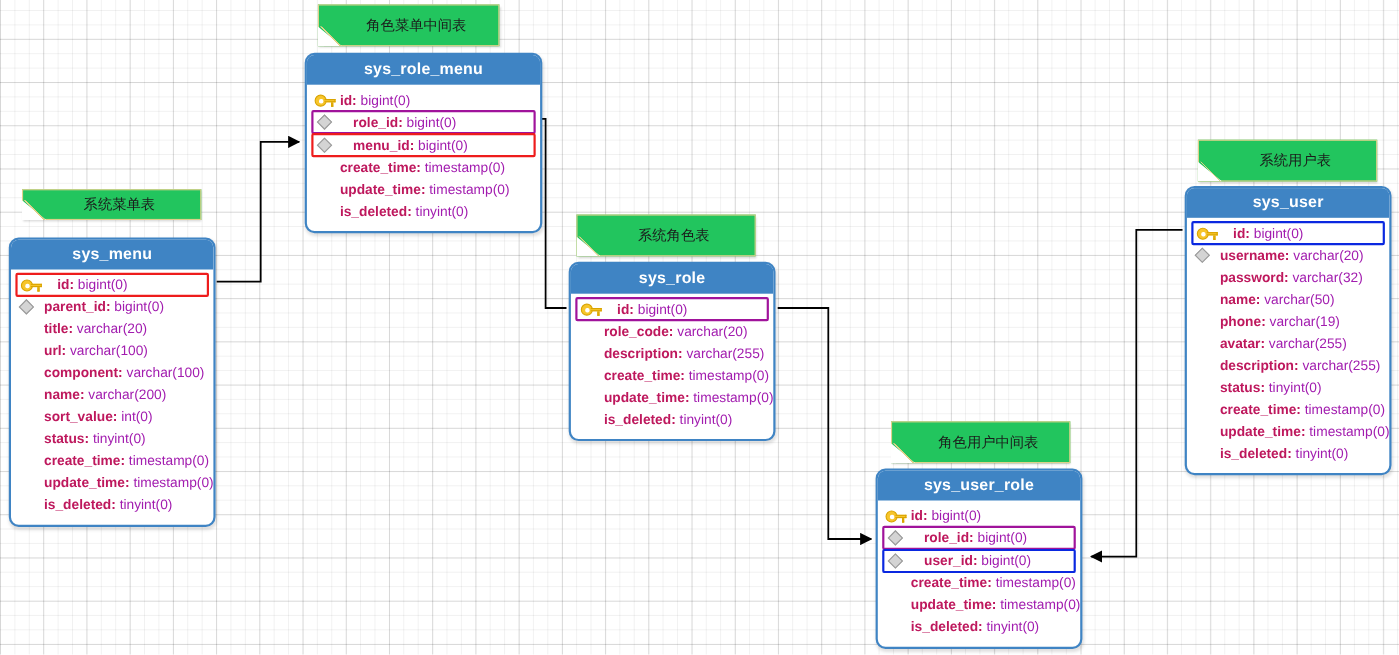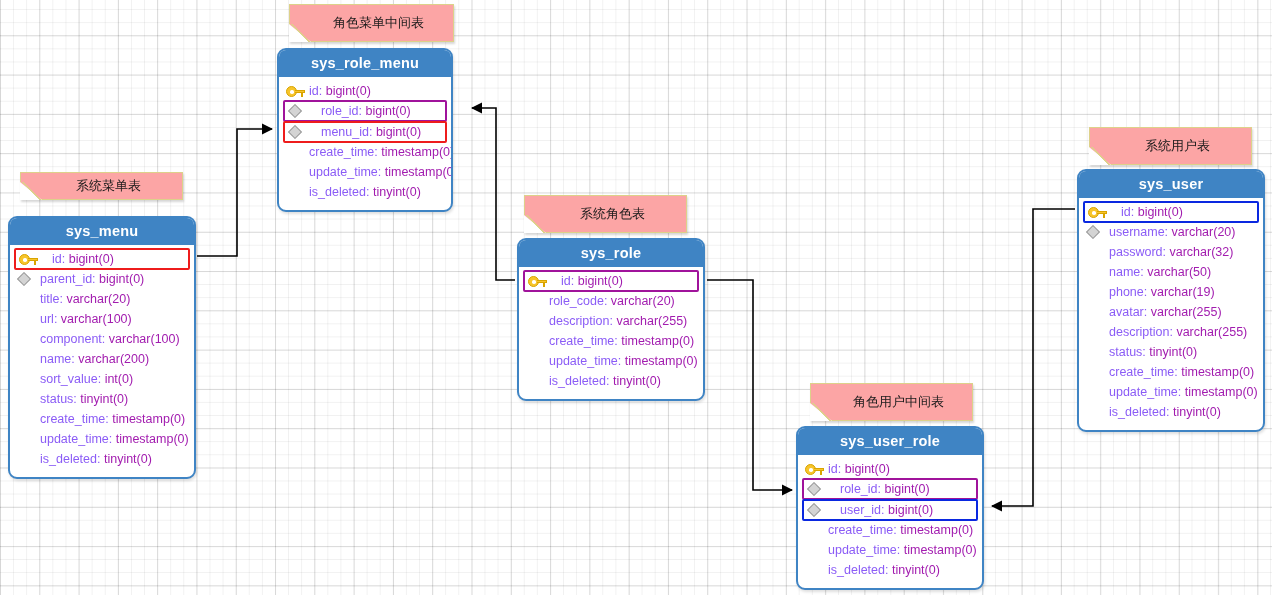--- a/index.html
+++ b/index.html
@@ -15,21 +15,21 @@
     background-size:13.1px 13.1px,13.1px 13.1px,39.3px 39.3px,39.3px 39.3px;
     background-position:0 -4px,0 -4px,0 -4px,0 -4px;
     overflow:hidden;position:relative;
   }
   #canvas{position:absolute;left:0;top:0;width:1272px;height:595px;}
   svg.links{position:absolute;left:0;top:0;width:1272px;height:595px;pointer-events:none;}
 
   
   .note{
     position:absolute;
-    background:#fca5a5;
+    background:#22c55e;
     border:1px solid #ddd18a;
     color:#1b1b1b;
     font-size:13px;
     display:flex;align-items:center;justify-content:center;
     box-sizing:border-box;
     padding-left:14px;
     box-shadow:1px 2px 2px rgba(0,0,0,0.16);
   }
   .note .fold{
     position:absolute;left:-1px;bottom:-1px;width:22px;height:18px;
@@ -65,21 +65,21 @@
   .row{
     position:relative;
     height:20px;
     line-height:20px;
     font-size:12.5px;
     padding-left:26px;
     white-space:nowrap;
     box-sizing:border-box;
     margin:0 4px 0 4px;
   }
-  .row .fname{color:#8b5cf6;font-weight:normal;}
+  .row .fname{color:#be185d;font-weight:bold;}
   .row .ftype{color:#a21caf;font-weight:normal;}
   .row.hl{
     border:2px solid transparent;
     border-radius:2px;
     height:22px;line-height:18px;
     margin-top:-1px;margin-bottom:-1px;padding-left:36px;
   }
   .row.hl-red{border-color:#ee1c1c;}
   .row.hl-purple{border-color:#a0139b;}
   .row.hl-blue{border-color:#0a28e0;}
@@ -157,21 +157,21 @@
     <div class="fold2"></div>
     <span>系统角色表</span>
   </div>
 
   <div class="note" style="left:810px;top:383px;width:163px;height:38px;">
     <div class="fold"></div>
     <div class="fold2"></div>
     <span>角色用户中间表</span>
   </div>
 
-  <div class="table" style="left:277px;top:48px;width:176px;">
+  <div class="table" style="left:277px;top:48px;width:216px;">
     <div class="thead">sys_role_menu</div>
     <div class="tbody">
         <div class="row"><span class="icon-key">
             <span class="bow"></span>
             <span class="shaft"></span>
             <span class="tooth"></span>
           </span><span class="fname">id:</span><span class="ftype"> bigint(0)</span></div>
         <div class="row hl hl-purple"><span class="icon-diamond"></span><span class="fname">role_id:</span><span class="ftype"> bigint(0)</span></div>
         <div class="row hl hl-red"><span class="icon-diamond"></span><span class="fname">menu_id:</span><span class="ftype"> bigint(0)</span></div>
         <div class="row"><span class="fname">create_time:</span><span class="ftype"> timestamp(0)</span></div>

